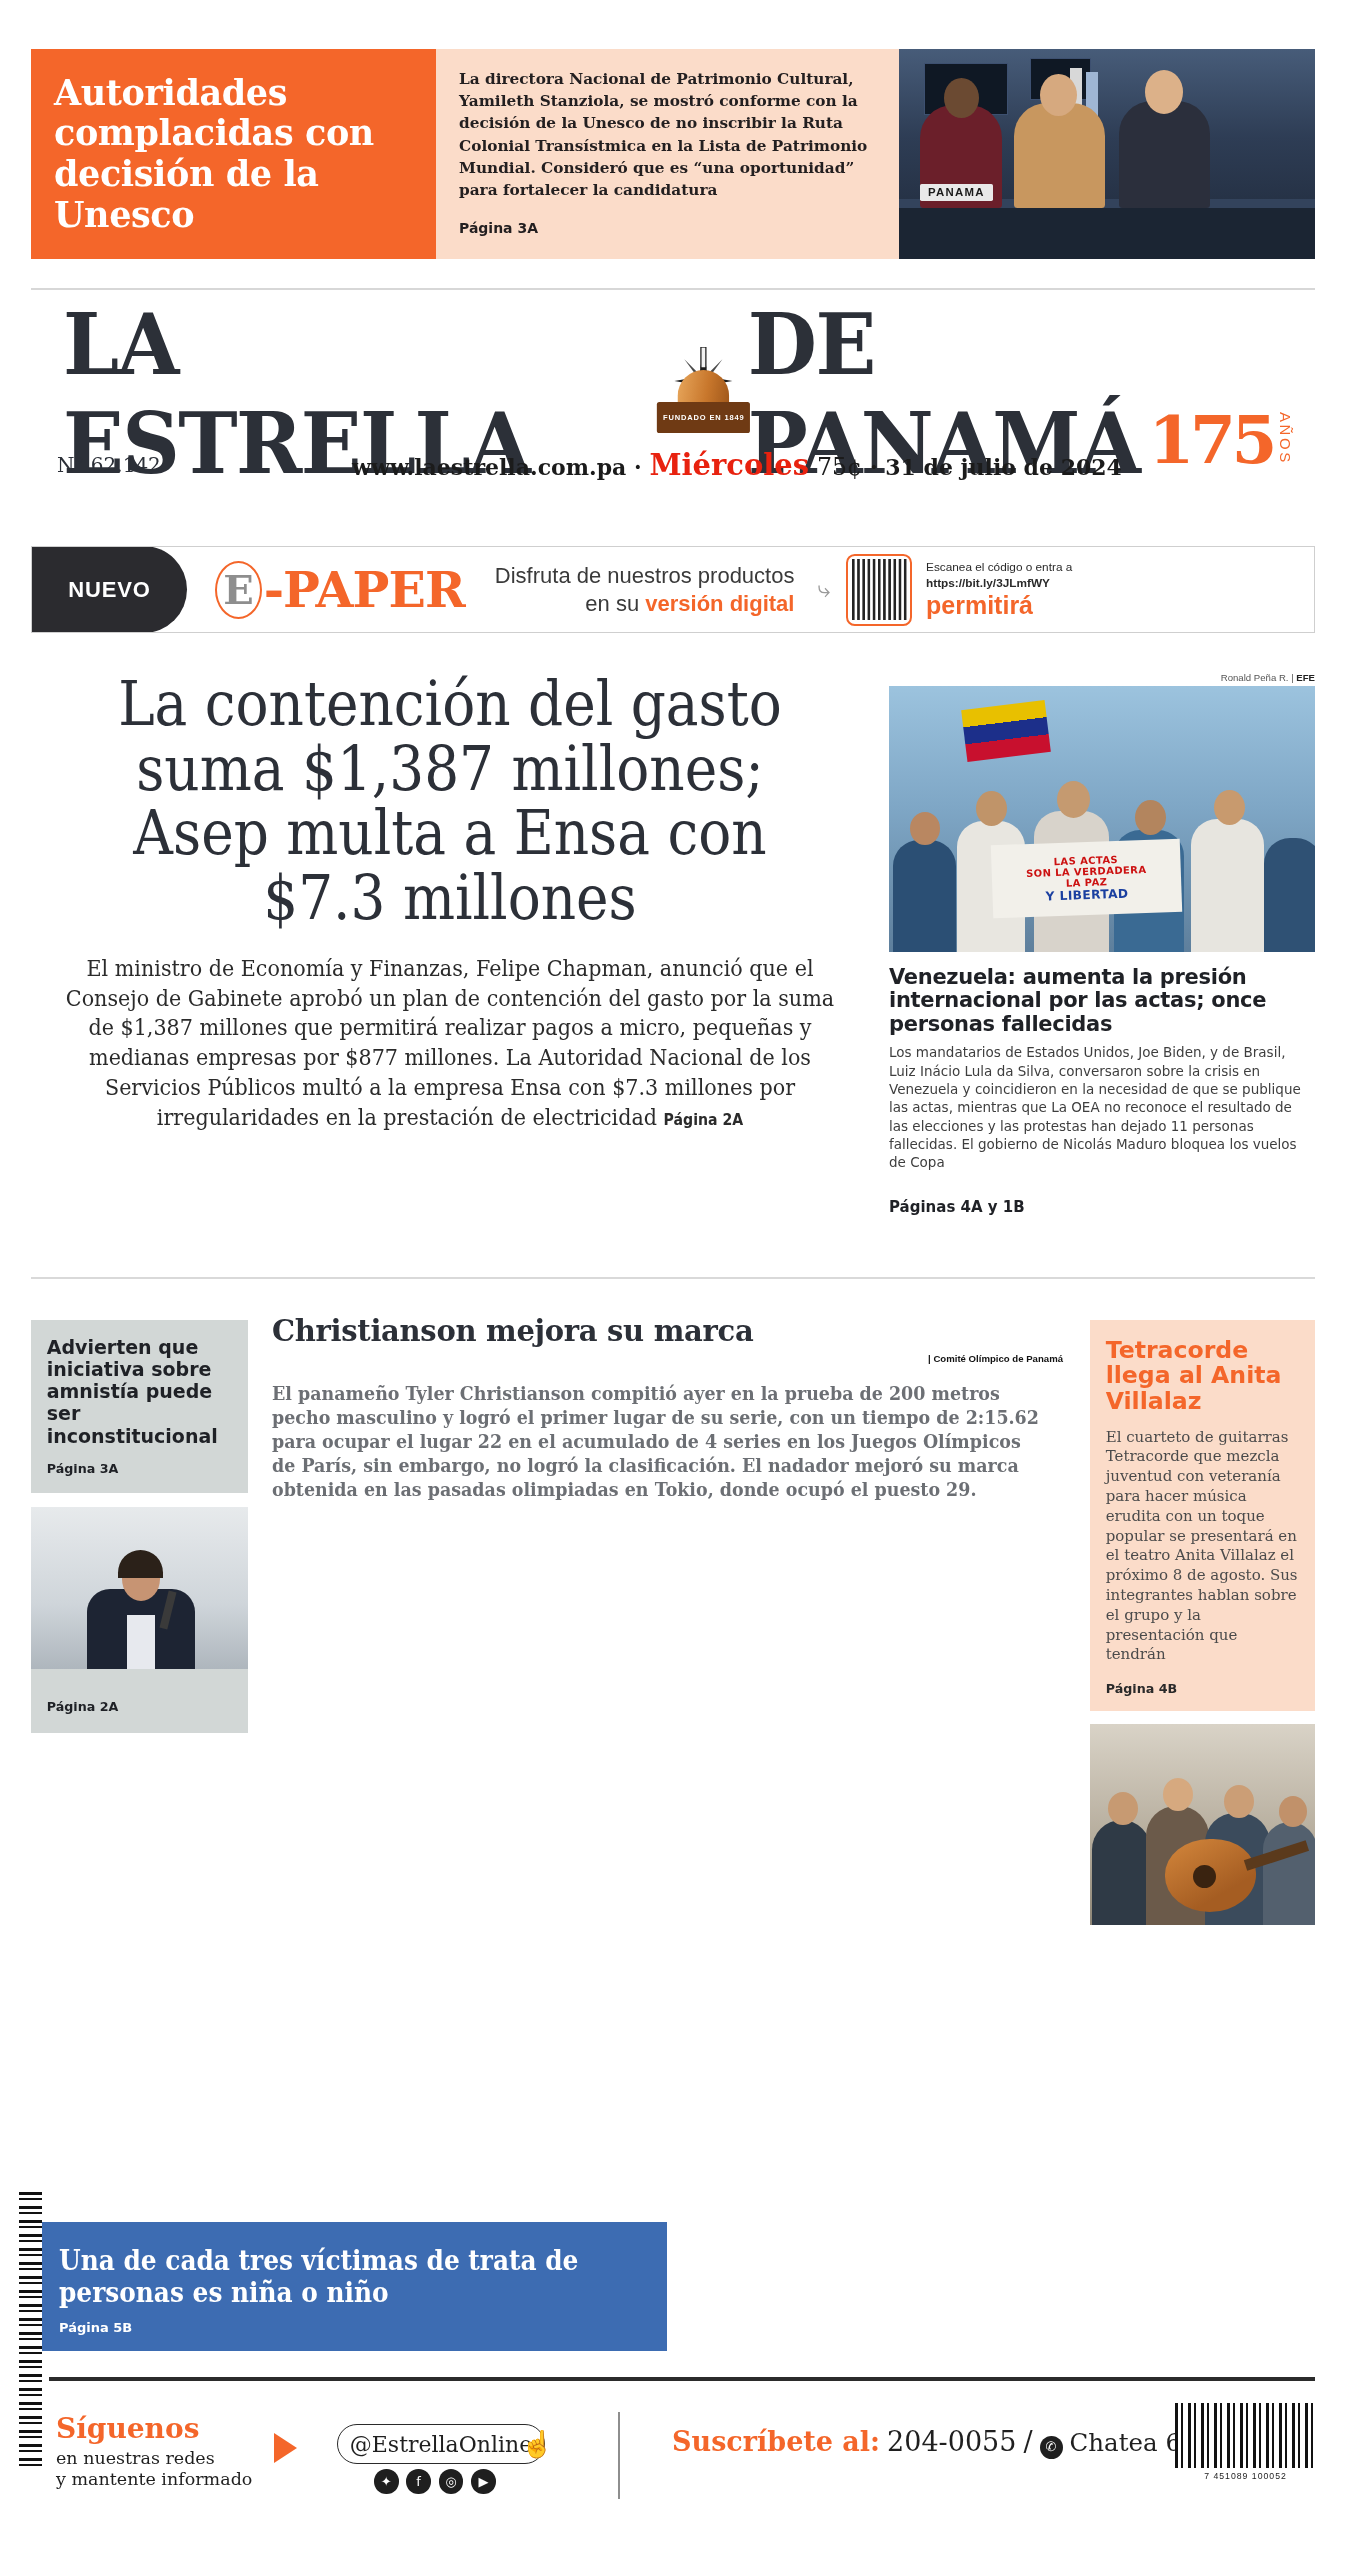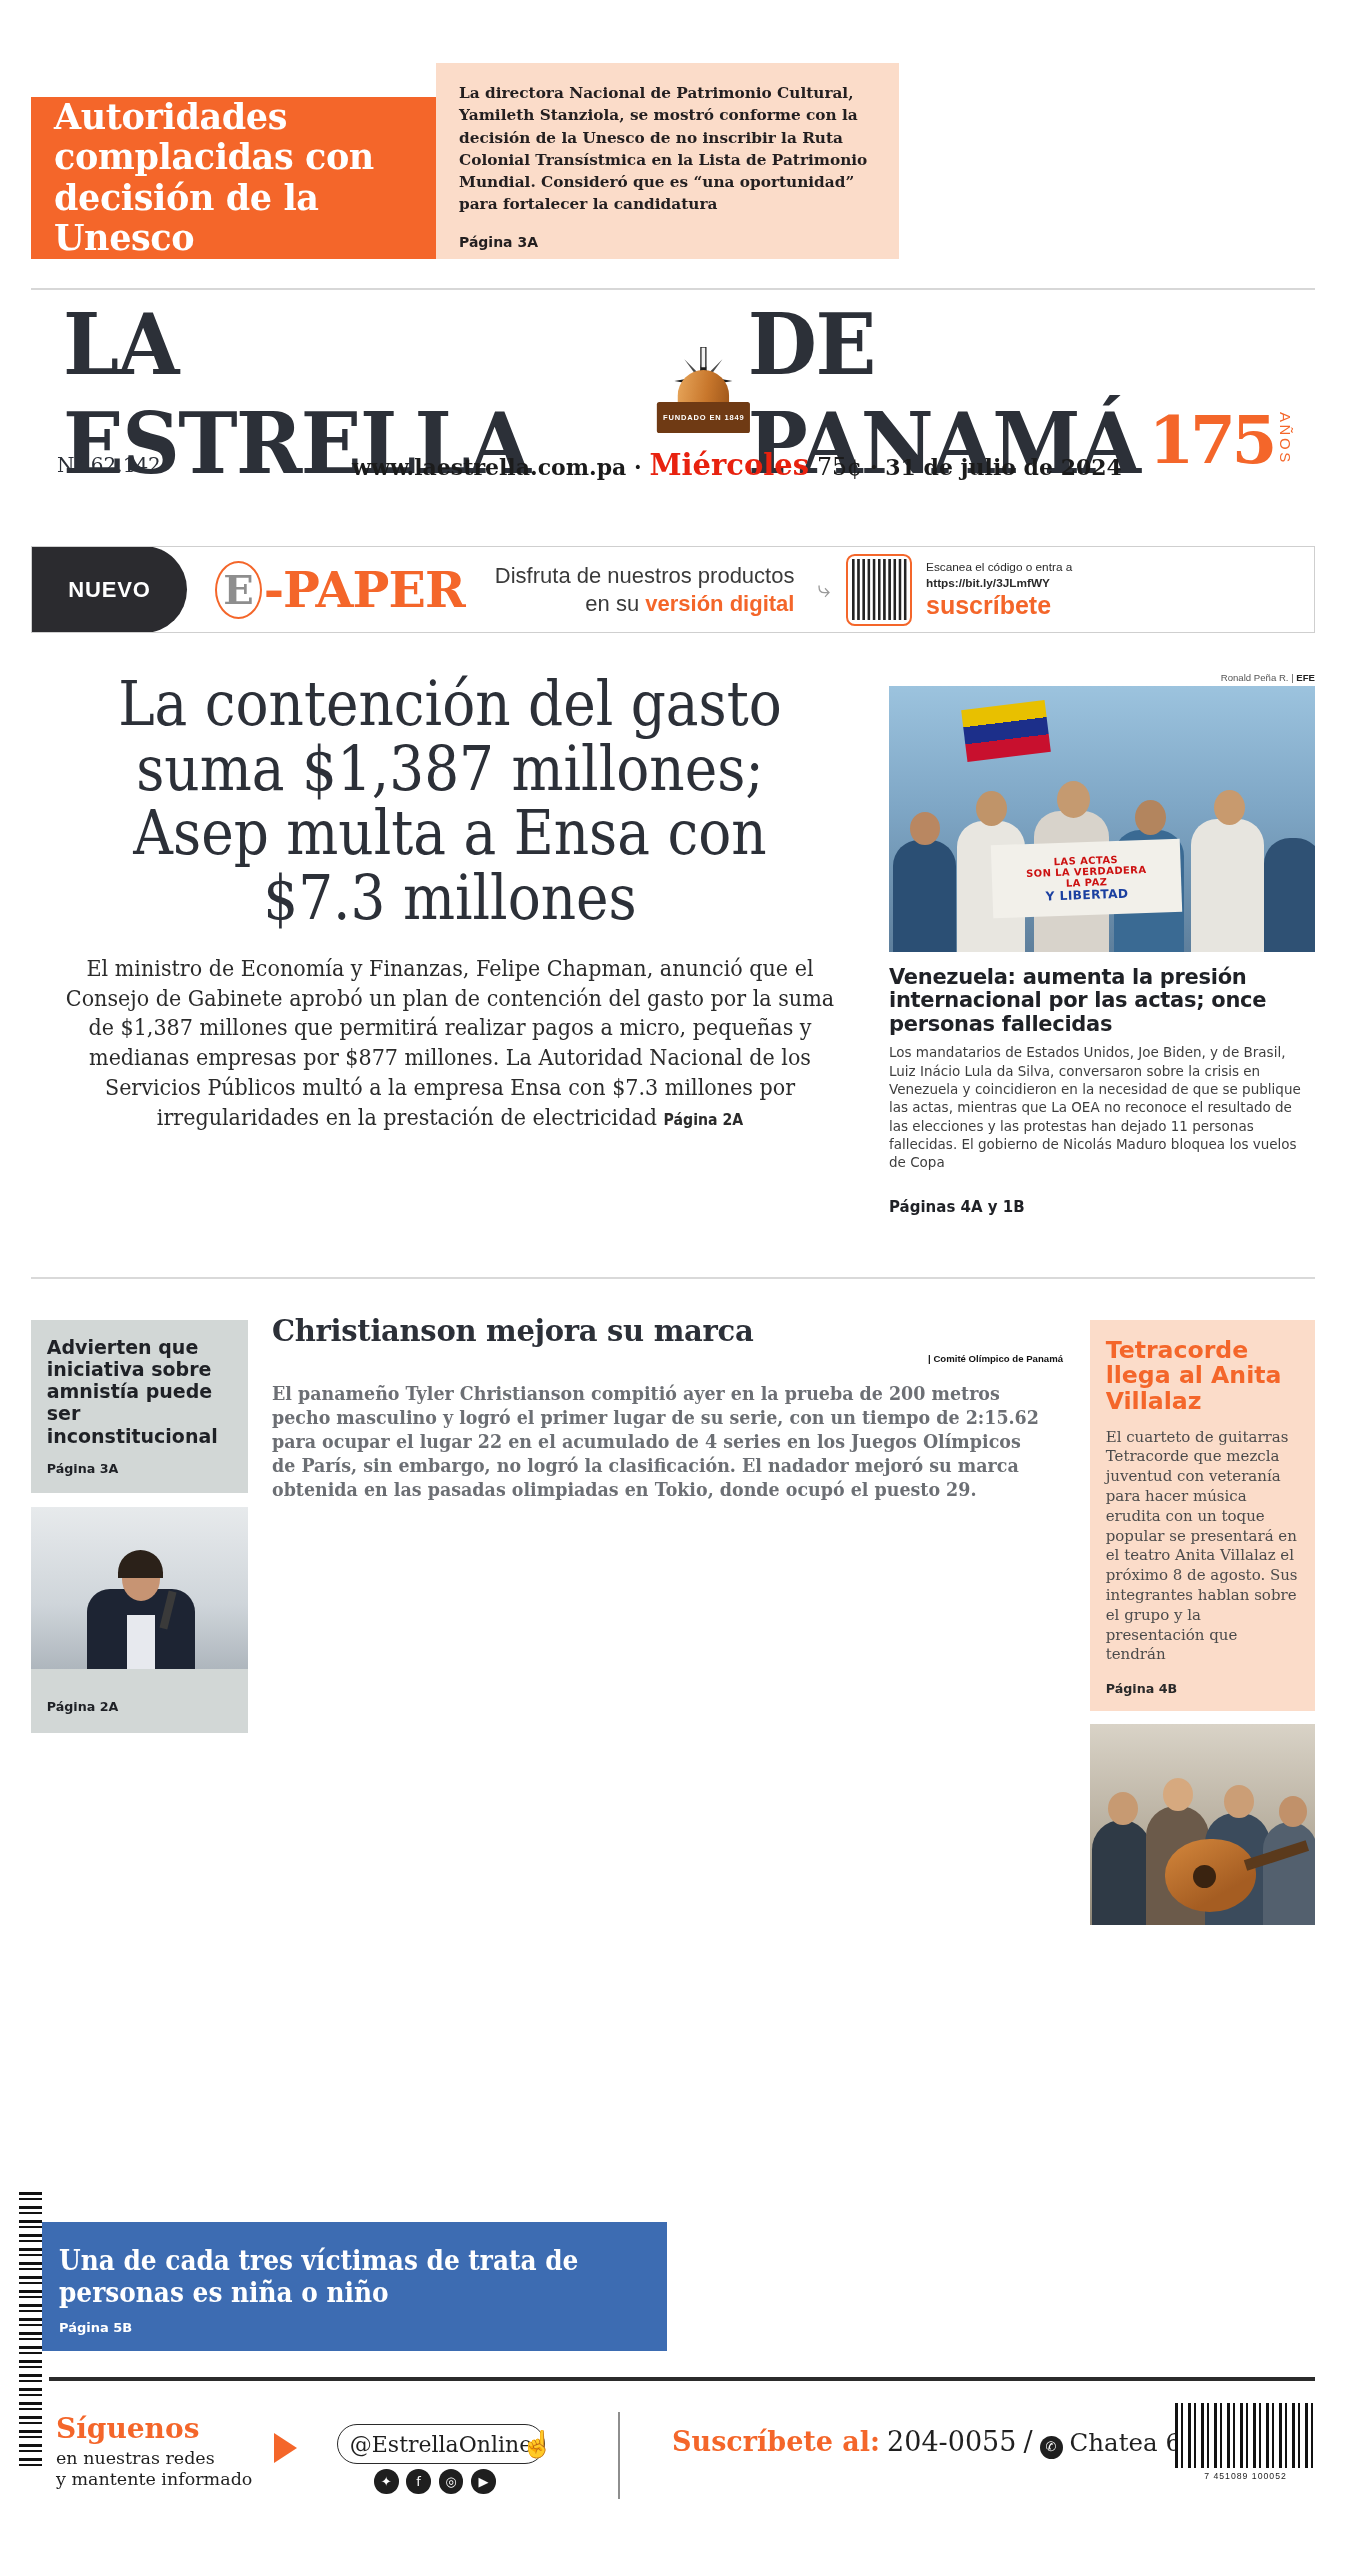--- a/index.html
+++ b/index.html
@@ -6,21 +6,21 @@
   html, body {
     width: 1347px;
     height: 2576px;
     background: #ffffff;
     font-family: "Liberation Serif", serif;
     overflow: hidden;
   }
   .page { position: relative; width: 1347px; height: 2576px; background:#fff; }
 
   
-  .promo { position:absolute; left:31px; top:49px; width:1284px; height:210px; display:flex;align-items:flex-end; }
+  .promo { position:absolute; left:31px; top:49px; width:1284px; height:210px; display:flex; }
   .promo-head { width:405px; background:#F4662A; display:flex; align-items:center; padding:0 23px; }
   .promo-head-text {
     color:#fff; font-family:"DejaVu Serif", serif; font-weight:bold;
     font-size:35px; line-height:1.16; letter-spacing:-0.4px;
   }
   .promo-body { width:463px; background:#FBDCC9; padding:19px 23px 8.7px 23px; }
   .promo-body-text {
     font-family:"DejaVu Serif", serif; font-weight:bold; color:#231f20;
     font-size:15.3px; line-height:1.45;
   }
@@ -319,21 +319,21 @@
         <span>en su </span><b>versión digital</b>
       </div>
     </div>
     <div class="ep-arrow">⤷</div>
     <div class="qr">
         <div class="qr-grid"></div>
       </div>
     <div class="ep-right">
       <div>Escanea el código o entra a</div>
       <div class="lnk">https://bit.ly/3JLmfWY</div>
-      <div class="sus">suscríbete</div>
+      <div class="sus">permitirá</div>
     </div>
   </div>
 
   <div class="lead">
     <div class="lead-hl">
       <div>La contención del gasto</div>
       <div>suma $1,387 millones;</div>
       <div>Asep multa a Ensa con</div>
       <div>$7.3 millones</div>
     </div>

